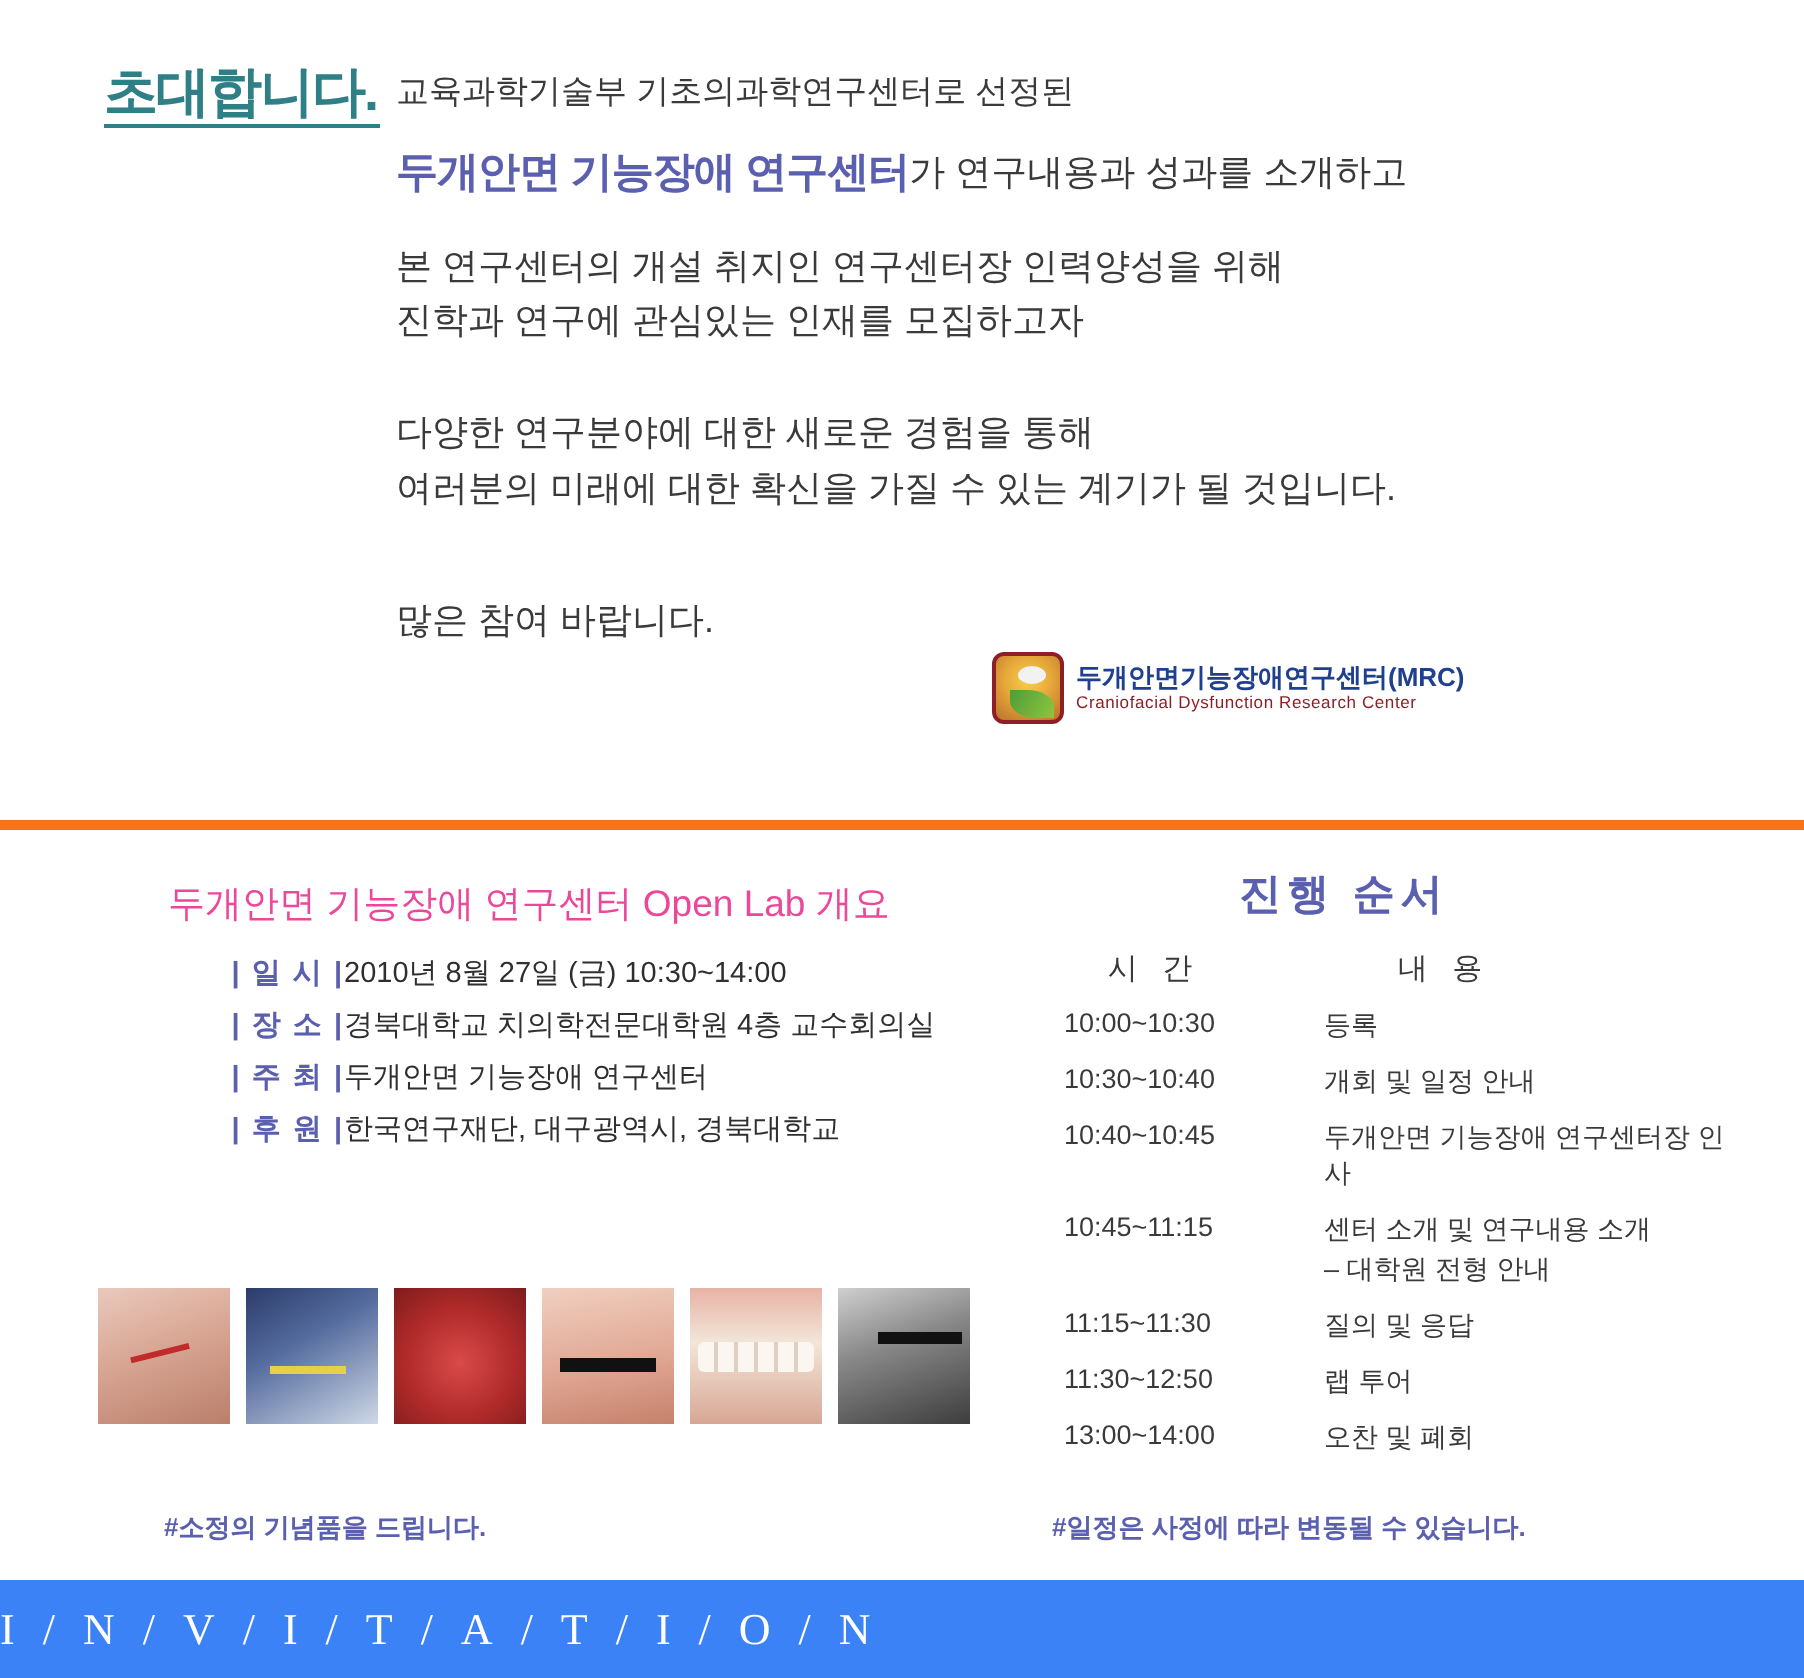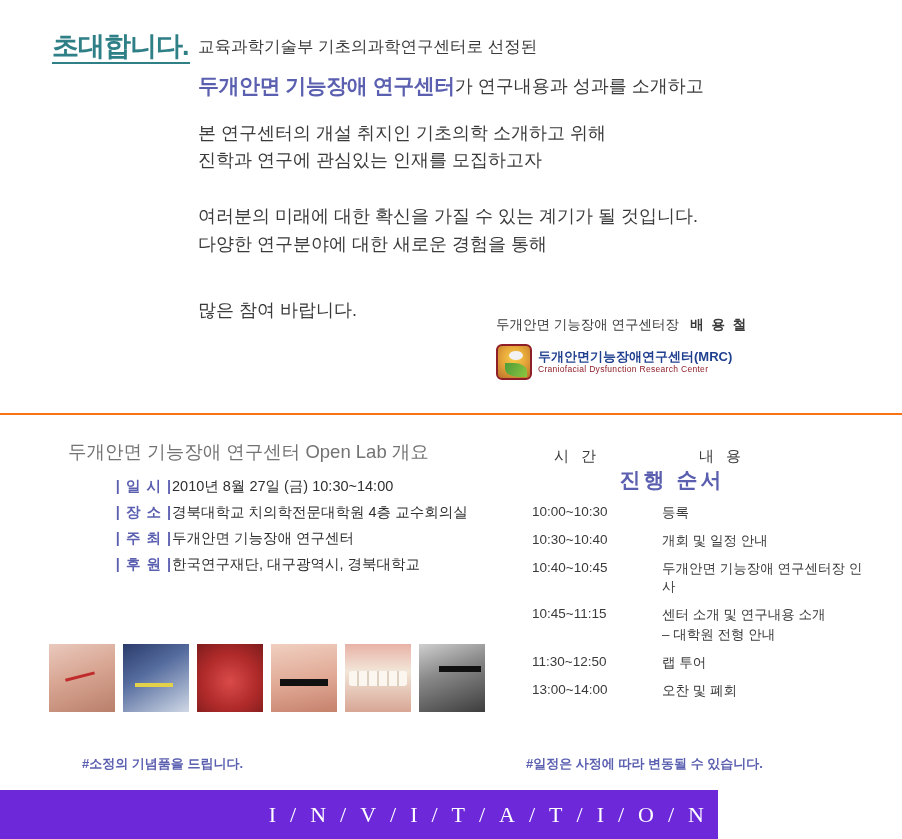--- a/index.html
+++ b/index.html
@@ -10,21 +10,21 @@
     background: #ffffff;
     position: relative;
     overflow: hidden;
   }
 
   
   #invite-section {
     position: relative;
     height: 415px;
     background: #ffffff;
-    border-bottom: 2px solid #f97316;
+    border-bottom: 5px solid #f97316;
   }
   #invite-heading {
     position: absolute;
     left: 52px; top: 28px;
     font-size: 27px;
     font-weight: bold;
     color: #2f7f86;
     letter-spacing: -1px;
   }
   #invite-heading-underline {
@@ -96,23 +96,23 @@
   #logo-title-en { font-size: 8.5px; color:#8e1f28; letter-spacing: 0.3px; }
 
   
   #detail-section {
     position: relative;
     height: 375px;
     background:#ffffff;
   }
   #overview-title {
     position: absolute;
-    left: 68px; top: 24px;
+    left: 84px; top: 24px;
     font-size: 18.5px;
-    color: #737373;
+    color: #ec4899;
     text-align: right;
   }
   #info-table {
     position: absolute;
     left: 110px; top: 62px; text-align: right;
   }
   .info-row {
     display: flex;
     align-items: baseline;
     margin-bottom: 7px;
@@ -205,25 +205,25 @@
     left: 526px; top: 340px;
     font-size: 13px;
     color: #5b5fb0;
     font-weight: bold;
   }
 
   
   #footer-band {
     position: absolute;
     left:0; bottom:0;
-    width: 718px; height: 49px;
-    background: #6d28d9;
+    width: 902px; height: 49px;
+    background: #3b82f6;
     display: flex;
     align-items: center;
-    justify-content: flex-end;
+    justify-content: flex-start;
   }
   #footer-text {
     color: #ffffff;
     font-size: 22px;
     letter-spacing: 14px;
     font-family: "Liberation Serif", serif;
   }
 </style>
 </head>
 <body>
@@ -235,39 +235,34 @@
 
   <div id="invite-body">
     <div class="line l-small">교육과학기술부 기초의과학연구센터로 선정된</div>
 
     <div id="line2">
       <span class="l-accent">두개안면 기능장애 연구센터</span>
       <span class="tail">가 연구내용과 성과를 소개하고</span>
     </div>
 
     <div id="block2">
-      <div class="line l-mid">본 연구센터의 개설 취지인 기초의학 소개하고 위해</div>
+      <div class="line l-mid">본 연구센터의 개설 취지인 연구센터장 인력양성을 위해</div>
       <div class="line l-mid">진학과 연구에 관심있는 인재를 모집하고자</div>
     </div>
 
 
     <div id="block3">
+      <div class="line l-mid">다양한 연구분야에 대한 새로운 경험을 통해</div>
       <div class="line l-mid">여러분의 미래에 대한 확신을 가질 수 있는 계기가 될 것입니다.</div>
-      <div class="line l-mid">다양한 연구분야에 대한 새로운 경험을 통해</div>
     </div>
 
     <div id="line-closing" class="line">많은 참여 바랍니다.</div>
   </div>
 
   <div id="signature">
-    <div id="signature-text">
-      <span>두개안면 기능장애 연구센터장</span>
-      &nbsp;
-      <span id="signature-name">배 용 철</span>
-    </div>
     <div id="logo-row">
       <div id="logo-mark"></div>
       <div id="logo-text-wrap">
         <div id="logo-title-ko">두개안면기능장애연구센터(MRC)</div>
         <div id="logo-title-en">Craniofacial Dysfunction Research Center</div>
       </div>
     </div>
   </div>
 </section>
 
@@ -305,25 +300,25 @@
     <div class="photo" id="p4">
         <div class="bar"></div>
       </div>
     <div class="photo" id="p5"></div>
     <div class="photo" id="p6">
         <div class="bar"></div>
       </div>
   </div>
 
   <div id="schedule">
+    <div id="schedule-title">진행 순서</div>
     <div id="schedule-head">
       <span class="h-time">시  간</span>
       <span class="h-desc">내   용</span>
     </div>
-    <div id="schedule-title">진행 순서</div>
 
     <div class="sched-row">
       <span class="t">10:00~10:30</span>
       <span class="d">등록</span>
     </div>
     <div class="sched-row">
       <span class="t">10:30~10:40</span>
       <span class="d">개회 및 일정 안내</span>
     </div>
     <div class="sched-row">
@@ -332,20 +327,24 @@
     </div>
     <div class="sched-row">
       <span class="t">10:45~11:15</span>
       <span class="d">센터 소개 및 연구내용 소개</span>
     </div>
     <div class="sched-row sub">
       <span class="t"></span>
       <span class="d">– 대학원 전형 안내</span>
     </div>
     <div class="sched-row">
+      <span class="t">11:15~11:30</span>
+      <span class="d">질의 및 응답</span>
+    </div>
+    <div class="sched-row">
       <span class="t">11:30~12:50</span>
       <span class="d">랩 투어</span>
     </div>
     <div class="sched-row">
       <span class="t">13:00~14:00</span>
       <span class="d">오찬 및 폐회</span>
     </div>
   </div>
 
   <div id="note-left">#소정의 기념품을 드립니다.</div>

